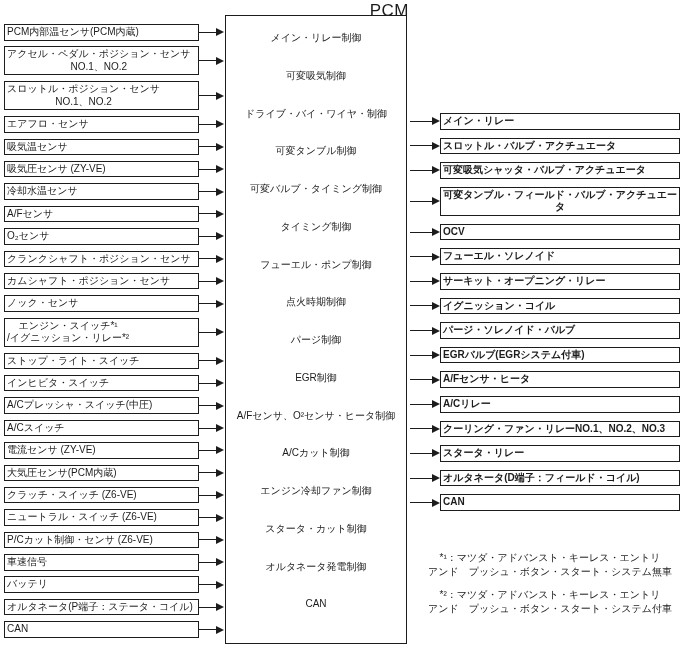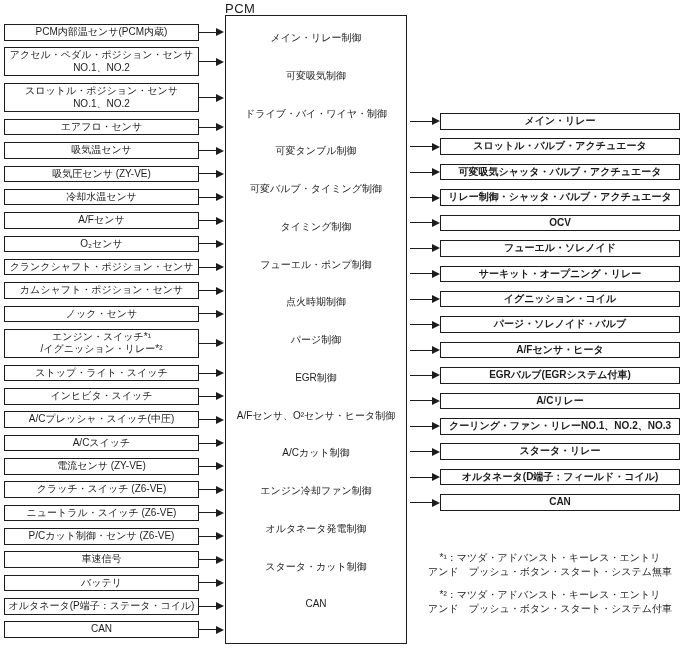--- a/index.html
+++ b/index.html
@@ -9,38 +9,38 @@
     background:#ffffff;
     font-family:"Liberation Sans","DejaVu Sans",sans-serif;
     font-size:10px;
     color:#1c1c1c;
     overflow:hidden;
     -webkit-font-smoothing:antialiased;
   }
   
   .pcm-title{
     position:absolute;left:225px;top:1px;width:184px;
-    text-align:left;font-size:13px;letter-spacing:.5px;
+    text-align:right;font-size:17px;letter-spacing:.5px;
   }
   .pcm-box{
     position:absolute;left:225px;top:15px;width:182px;height:629px;
     border:1px solid #1c1c1c;box-sizing:border-box;background:#fff;
     display:flex;flex-direction:column;justify-content:space-between;
     padding:16px 4px 32px 4px;
   }
   .pcm-item{text-align:center;line-height:1.25;}
   
   .input-col{
     position:absolute;left:4px;top:24px;width:220px;height:614px;
     display:flex;flex-direction:column;justify-content:space-between;
   }
   .input-row{display:flex;align-items:center;}
   .io-box{
     flex:1;border:1px solid #1c1c1c;background:#fff;box-sizing:border-box;
-    display:flex;align-items:center;justify-content:center;
+    display:flex;align-items:center;justify-content:flex-start;
     min-height:16px;padding:1px 2px;
   }
   .io-box span{
     display:block;text-align:center;white-space:pre-line;line-height:1.25;
   }
   
   .arrow{display:flex;align-items:center;}
   .arrow-in{width:25px;}
   .arrow-out{width:30px;}
   .arrow .shaft{flex:1;height:1px;background:#1c1c1c;}
@@ -248,20 +248,29 @@
   <div class="input-row">
     <div class="io-box">
       <span>電流センサ (ZY-VE)</span>
     </div>
     <div class="arrow arrow-in">
       <span class="shaft"></span>
           <span class="head"></span>
     </div>
   </div>
 
+  <div class="input-row">
+    <div class="io-box">
+      <span>大気圧センサ(PCM内蔵)</span>
+    </div>
+    <div class="arrow arrow-in">
+      <span class="shaft"></span>
+          <span class="head"></span>
+    </div>
+  </div>
 
   <div class="input-row">
     <div class="io-box">
       <span>クラッチ・スイッチ (Z6-VE)</span>
     </div>
     <div class="arrow arrow-in">
       <span class="shaft"></span>
           <span class="head"></span>
     </div>
   </div>
@@ -347,23 +356,23 @@
   <div class="pcm-item">パージ制御</div>
 
   <div class="pcm-item">EGR制御</div>
 
   <div class="pcm-item">A/Fセンサ、O²センサ・ヒータ制御</div>
 
   <div class="pcm-item">A/Cカット制御</div>
 
   <div class="pcm-item">エンジン冷却ファン制御</div>
 
+  <div class="pcm-item">スタータ・カット制御</div>
+
   <div class="pcm-item">オルタネータ発電制御</div>
-
-  <div class="pcm-item">スタータ・カット制御</div>
 
   <div class="pcm-item">CAN</div>
 </div>
 
   <div class="output-col" id="outputs">
   <div class="output-row">
     <div class="arrow arrow-out">
       <span class="shaft"></span>
           <span class="head"></span>
     </div>
@@ -391,21 +400,21 @@
       <span>可変吸気シャッタ・バルブ・アクチュエータ</span>
     </div>
   </div>
 
   <div class="output-row">
     <div class="arrow arrow-out">
       <span class="shaft"></span>
           <span class="head"></span>
     </div>
     <div class="io-box">
-      <span>リレー制御・シャッタ・バルブ・アクチュエータ</span>
+      <span>可変タンブル・フィールド・バルブ・アクチュエータ</span>
     </div>
   </div>
 
   <div class="output-row">
     <div class="arrow arrow-out">
       <span class="shaft"></span>
           <span class="head"></span>
     </div>
     <div class="io-box">
       <span>OCV</span>
@@ -451,31 +460,31 @@
       <span>パージ・ソレノイド・バルブ</span>
     </div>
   </div>
 
   <div class="output-row">
     <div class="arrow arrow-out">
       <span class="shaft"></span>
           <span class="head"></span>
     </div>
     <div class="io-box">
+      <span>EGRバルブ(EGRシステム付車)</span>
+    </div>
+  </div>
+
+  <div class="output-row">
+    <div class="arrow arrow-out">
+      <span class="shaft"></span>
+          <span class="head"></span>
+    </div>
+    <div class="io-box">
       <span>A/Fセンサ・ヒータ</span>
-    </div>
-  </div>
-
-  <div class="output-row">
-    <div class="arrow arrow-out">
-      <span class="shaft"></span>
-          <span class="head"></span>
-    </div>
-    <div class="io-box">
-      <span>EGRバルブ(EGRシステム付車)</span>
     </div>
   </div>
 
 
   <div class="output-row">
     <div class="arrow arrow-out">
       <span class="shaft"></span>
           <span class="head"></span>
     </div>
     <div class="io-box">

